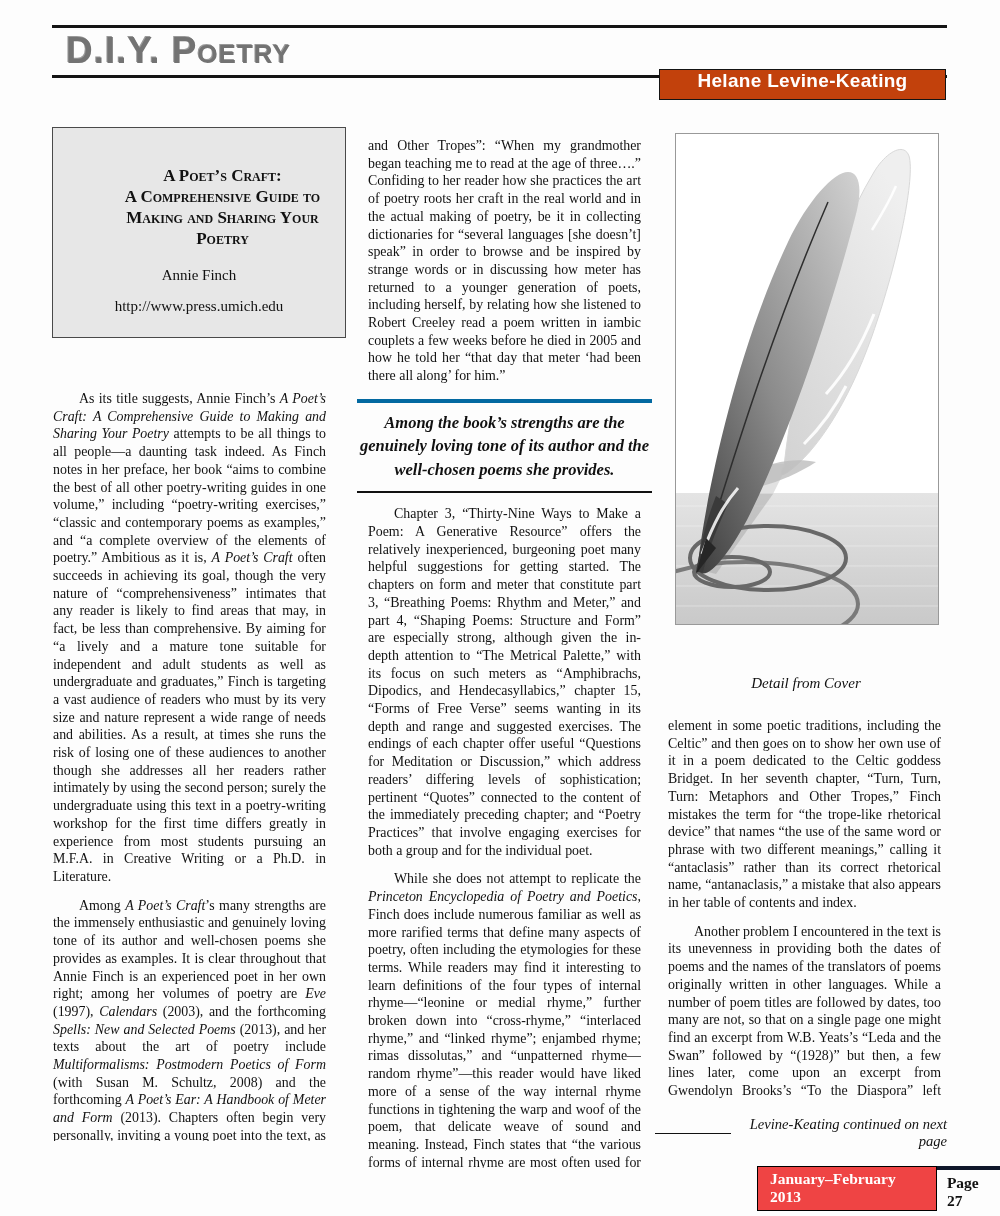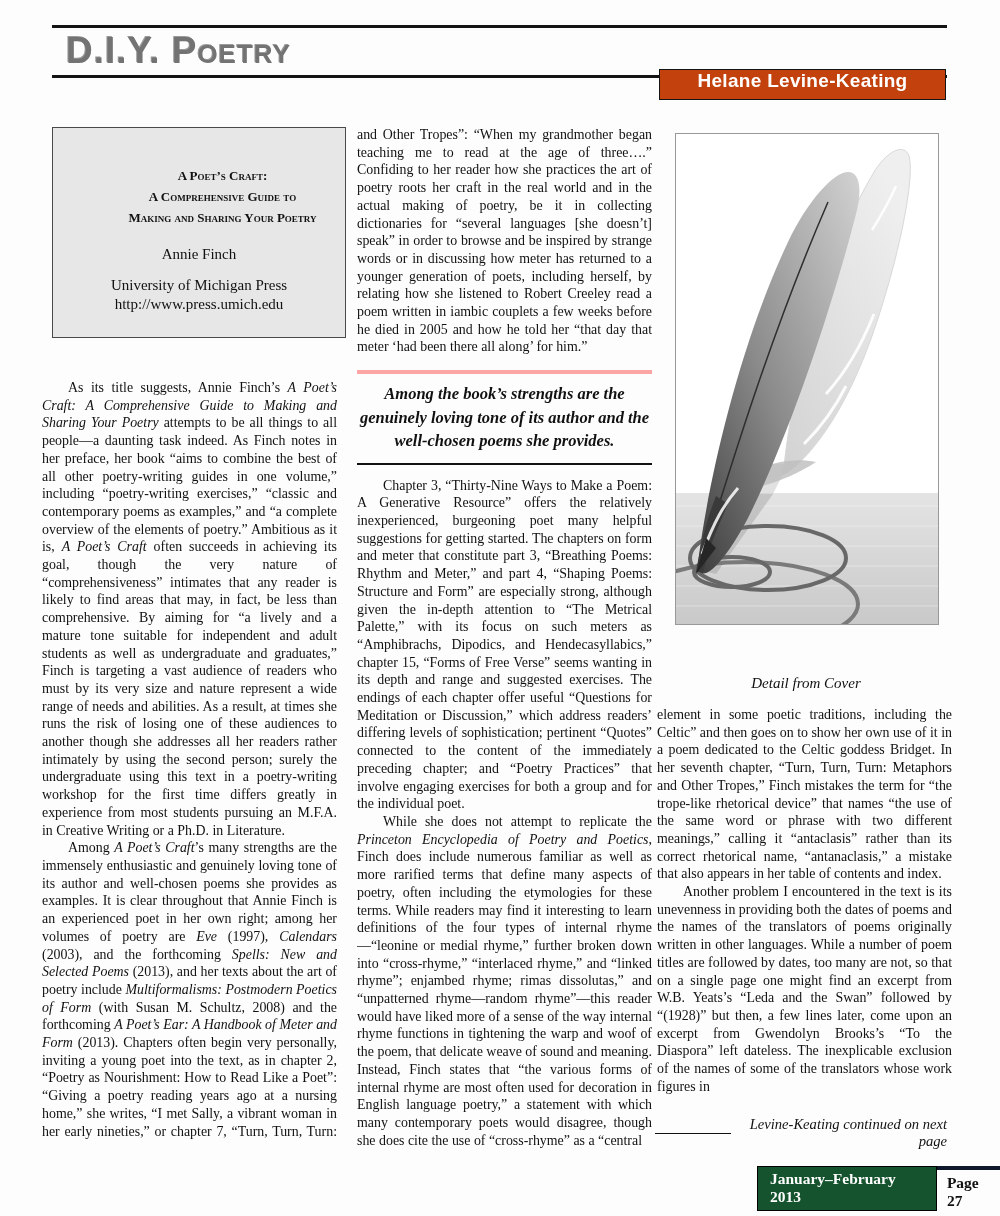--- a/index.html
+++ b/index.html
@@ -12,51 +12,51 @@
         font-weight:bold;font-variant:small-caps;font-size:37px;letter-spacing:1px;color:#737373;
         text-shadow:-1px -1px 0 #9a9a9a;}
   .byline-banner{position:absolute;left:660px;top:70px;width:285px;height:29px;background:#c2410c;
         color:#fff;font-family:"Liberation Sans",sans-serif;font-weight:bold;font-size:19px;
         display:flex;align-items:flex-start;justify-content:center;letter-spacing:.3px;
         box-shadow:0 0 0 1px #141414;}
 
   
   .book-box{position:absolute;left:52px;top:127px;width:294px;height:211px;background:#e7e7e7;
         border:1px solid #4a4a4a;text-align:center;box-sizing:border-box;padding-top:37px;}
-  .book-title{font-variant:small-caps;font-weight:bold;font-size:13px;line-height:21px;margin-left:47px;}
+  .book-title{font-variant:small-caps;font-weight:bold;font-size:17px;line-height:21px;margin-left:47px;}
   .book-author{font-size:15px;margin-top:18px;}
   .book-pub{font-size:15px;line-height:19px;margin-top:13px;}
 
   
   .col{position:absolute;width:295px;text-align:justify;font-size:13.9px;line-height:17.7px;
         overflow:hidden;}
-  .col p{margin:0;}
+  .col p{margin:11px;}
   .col p.indent{text-indent:26px;}
   #col1{left:42px;top:379px;height:762px;}
   #col2{left:357px;top:126px;height:1042px;}
   #col3{left:657px;top:706px;height:392px;}
 
-  .pullquote{border-top:4px solid #fca5a5;border-bottom:2px solid #111;margin:14px 0 12px;
+  .pullquote{border-top:4px solid #0369a1;border-bottom:2px solid #111;margin:14px 0 12px;
         padding:8px 2px 10px;font-weight:bold;font-style:italic;font-size:16.5px;line-height:23.5px;
         text-align:center;}
 
   
   .cover-frame{position:absolute;left:675px;top:133px;width:262px;height:490px;border:1px solid #999;
         background:#fff;}
   .cover-frame svg{display:block;width:100%;height:100%;}
   .cover-caption{position:absolute;left:675px;top:675px;width:262px;text-align:center;
         font-style:italic;font-size:15px;}
 
   
   .continued{position:absolute;left:655px;top:1116px;width:292px;display:flex;align-items:center;justify-content:center;}
   .continued .dash{width:76px;border-top:1.5px solid #111;}
   .continued .txt{flex:1;text-align:right;font-style:italic;font-size:14.6px;padding-left:8px;}
 
   .footer{position:absolute;left:757px;top:1166px;display:flex;align-items:stretch;}
-  .issue-box{background:#14532d;color:#fff;font-weight:bold;font-size:15.5px;padding:3px 12px 4px;
+  .issue-box{background:#ef4444;color:#fff;font-weight:bold;font-size:15.5px;padding:3px 12px 4px;
         border:1px solid #000;}
   .page-box{font-weight:bold;font-size:15.5px;padding:4px 4px 0 10px;border-top:4px solid #0f172a;}
 </style>
 </head>
 <body>
 
 <div class="page">
 
   <div class="rule" style="top:25px"></div>
   <div class="masthead-title">D.I.Y. Poetry</div>
@@ -66,21 +66,20 @@
   </div>
 
   <div class="book-box">
     <div class="book-title">
       <div>A Poet’s Craft:</div>
       <div>A Comprehensive Guide to</div>
       <div>Making and Sharing Your Poetry</div>
     </div>
     <div class="book-author">Annie Finch</div>
     <div class="book-pub">
-      <div>University of Michigan Press</div>
       <div>http://www.press.umich.edu</div>
     </div>
   </div>
 
   <div class="col" id="col1">
       <p class="para indent"><span>As its title suggests, Annie Finch’s </span><em>A Poet’s Craft: A Comprehensive Guide to Making and Sharing Your Poetry</em><span> attempts to be all things to all people—a daunting task indeed. As Finch notes in her preface, her book “aims to combine the best of all other poetry-writing guides in one volume,” including “poetry-writing exercises,” “classic and contemporary poems as examples,” and “a complete overview of the elements of poetry.” Ambitious as it is, </span><em>A Poet’s Craft</em><span> often succeeds in achieving its goal, though the very nature of “comprehensiveness” intimates that any reader is likely to find areas that may, in fact, be less than comprehensive. By aiming for “a lively and a mature tone suitable for independent and adult students as well as undergraduate and graduates,” Finch is targeting a vast audience of readers who must by its very size and nature represent a wide range of needs and abilities. As a result, at times she runs the risk of losing one of these audiences to another though she addresses all her readers rather intimately by using the second person; surely the undergraduate using this text in a poetry-writing workshop for the first time differs greatly in experience from most students pursuing an M.F.A. in Creative Writing or a Ph.D. in Literature.</span></p>
       <p class="para indent"><span>Among </span><em>A Poet’s Craft</em><span>’s many strengths are the immensely enthusiastic and genuinely loving tone of its author and well-chosen poems she provides as examples. It is clear throughout that Annie Finch is an experienced poet in her own right; among her volumes of poetry are </span><em>Eve</em><span> (1997), </span><em>Calendars</em><span> (2003), and the forthcoming </span><em>Spells: New and Selected Poems</em><span> (2013), and her texts about the art of poetry include </span><em>Multiformalisms: Postmodern Poetics of Form</em><span> (with Susan M. Schultz, 2008) and the forthcoming </span><em>A Poet’s Ear: A Handbook of Meter and Form</em><span> (2013). Chapters often begin very personally, inviting a young poet into the text, as in chapter 2, “Poetry as Nourishment: How to Read Like a Poet”: “Giving a poetry reading years ago at a nursing home,” she writes, “I met Sally, a vibrant woman in her early nineties,” or chapter 7, “Turn, Turn, Turn: Metaphors</span></p>
     </div>
 
   <div class="col" id="col2">

